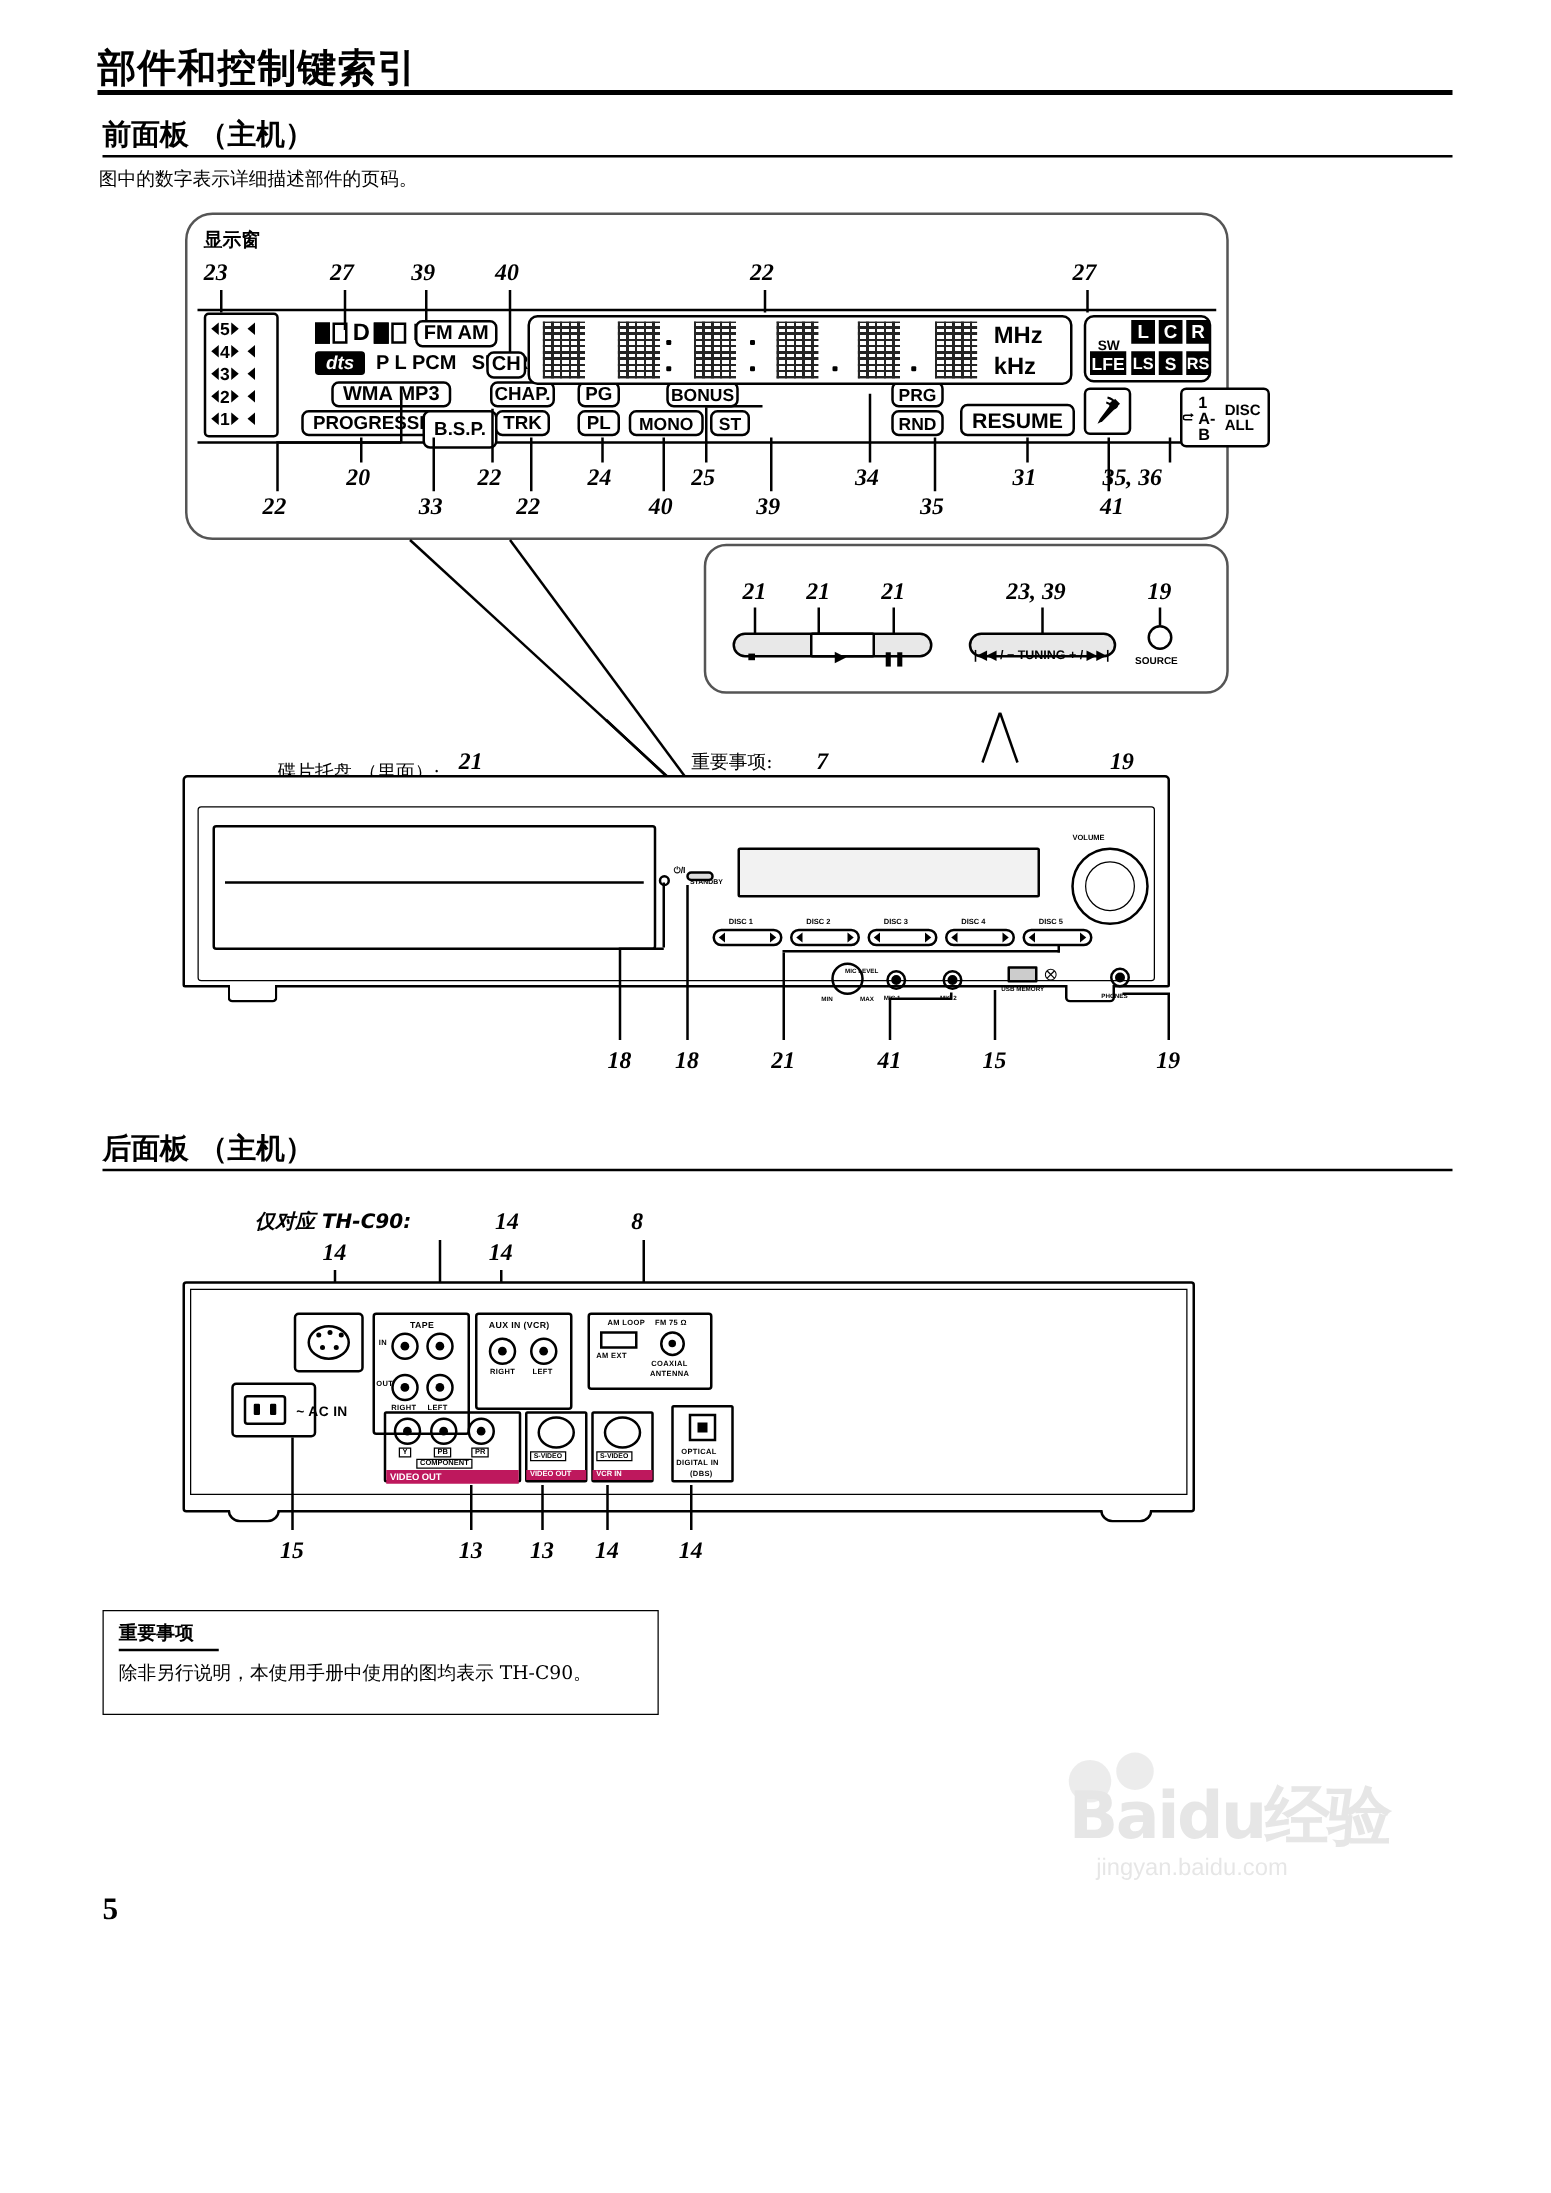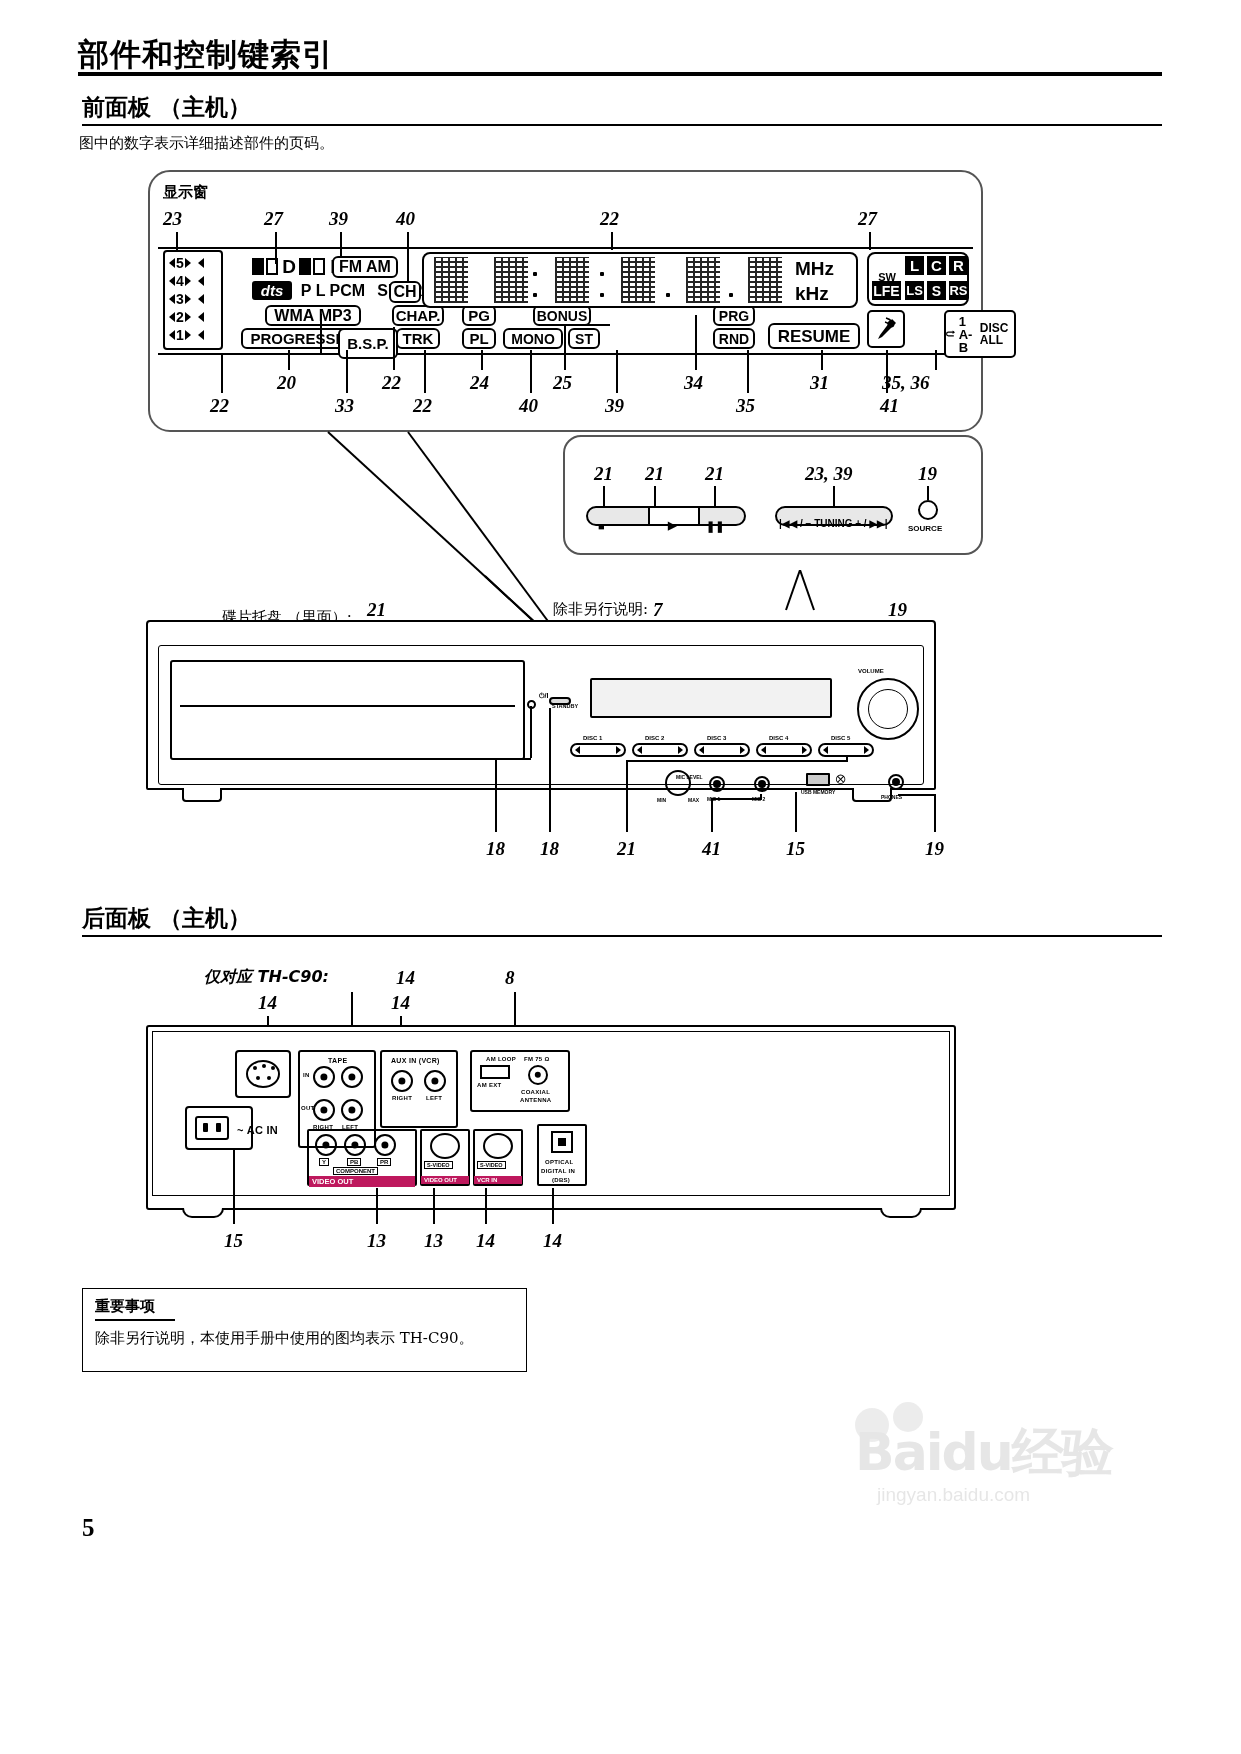--- a/index.html
+++ b/index.html
@@ -399,21 +399,21 @@
 
   <svg style="position:absolute;left:740px;top:570px;width:120px;height:60px;">
     <polyline points="60,0 46,40" stroke="#000" stroke-width="2" fill="none"></polyline>
     <polyline points="60,0 74,40" stroke="#000" stroke-width="2" fill="none"></polyline>
   </svg>
 
   <div class="num-lbl" style="left:222px;top:608px;font-style:normal;font-weight:400;font-family:'DejaVu Serif',serif;font-size:15px;">碟片托盘 （里面）:</div>
   <div class="num-lbl" style="left:367px;top:599px;">21</div>
   <div class="leader" style="left:344px;top:623px;height:84px;"></div>
 
-  <div class="num-lbl" style="left:553px;top:600px;font-style:normal;font-weight:400;font-family:'DejaVu Serif',serif;font-size:15px;">除非另行说明:</div>
+  <div class="num-lbl" style="left:553px;top:600px;font-style:normal;font-weight:400;font-family:'DejaVu Serif',serif;font-size:15px;">重要事项:</div>
   <div class="num-lbl" style="left:653px;top:599px;">7</div>
   <div class="leader" style="left:612px;top:623px;height:64px;"></div>
 
   <div class="num-lbl" style="left:888px;top:599px;">19</div>
   <div class="leader" style="left:897px;top:623px;height:62px;"></div>
 
   <div class="unit-body" style="left:146px;top:620px;width:790px;height:170px;border-radius:4px 4px 2px 2px;"></div>
   <div class="unit-body" style="left:158px;top:645px;width:766px;height:140px;border-radius:3px;border-width:1.5px;"></div>
 
   <div class="unit-body" style="left:182px;top:788px;width:40px;height:14px;border-top:none;border-radius:0 0 4px 4px;"></div>

